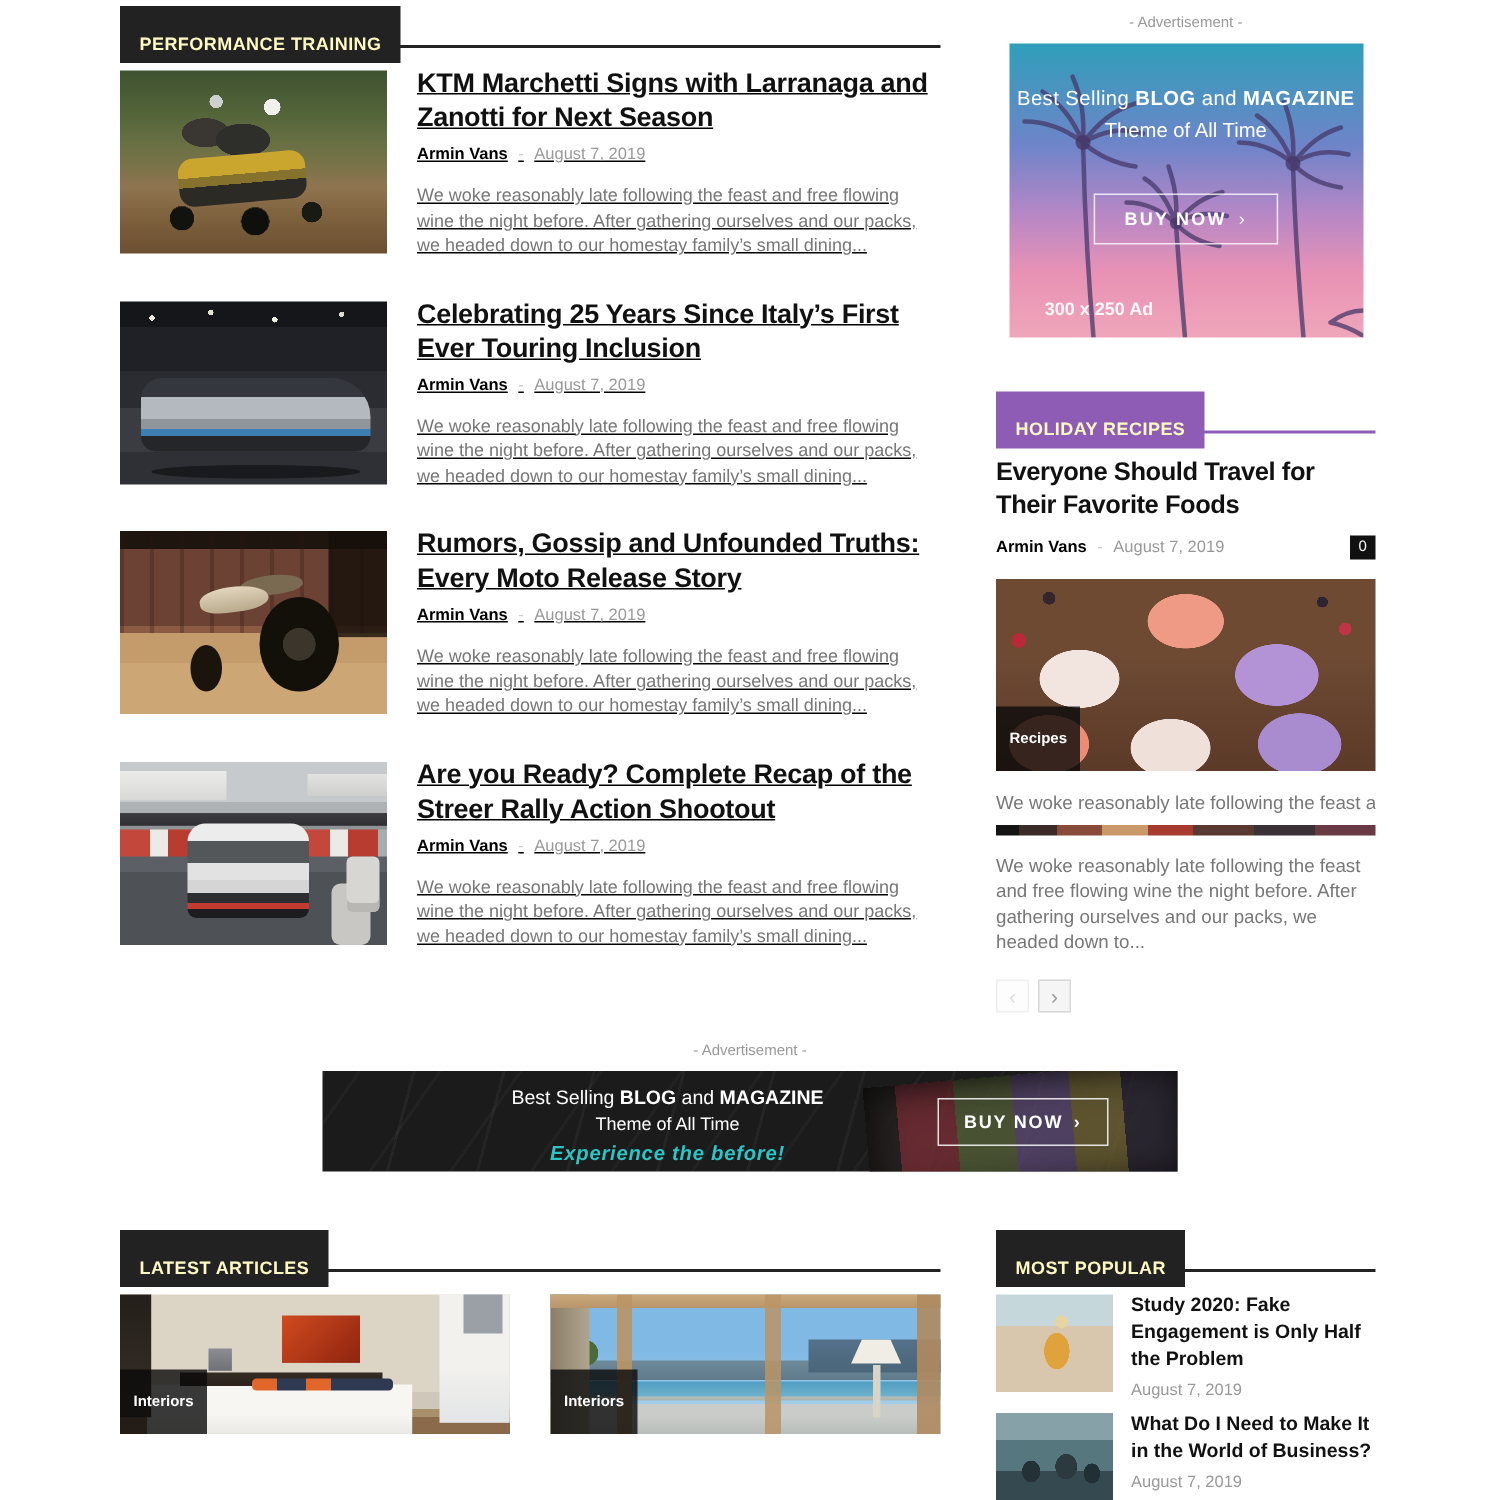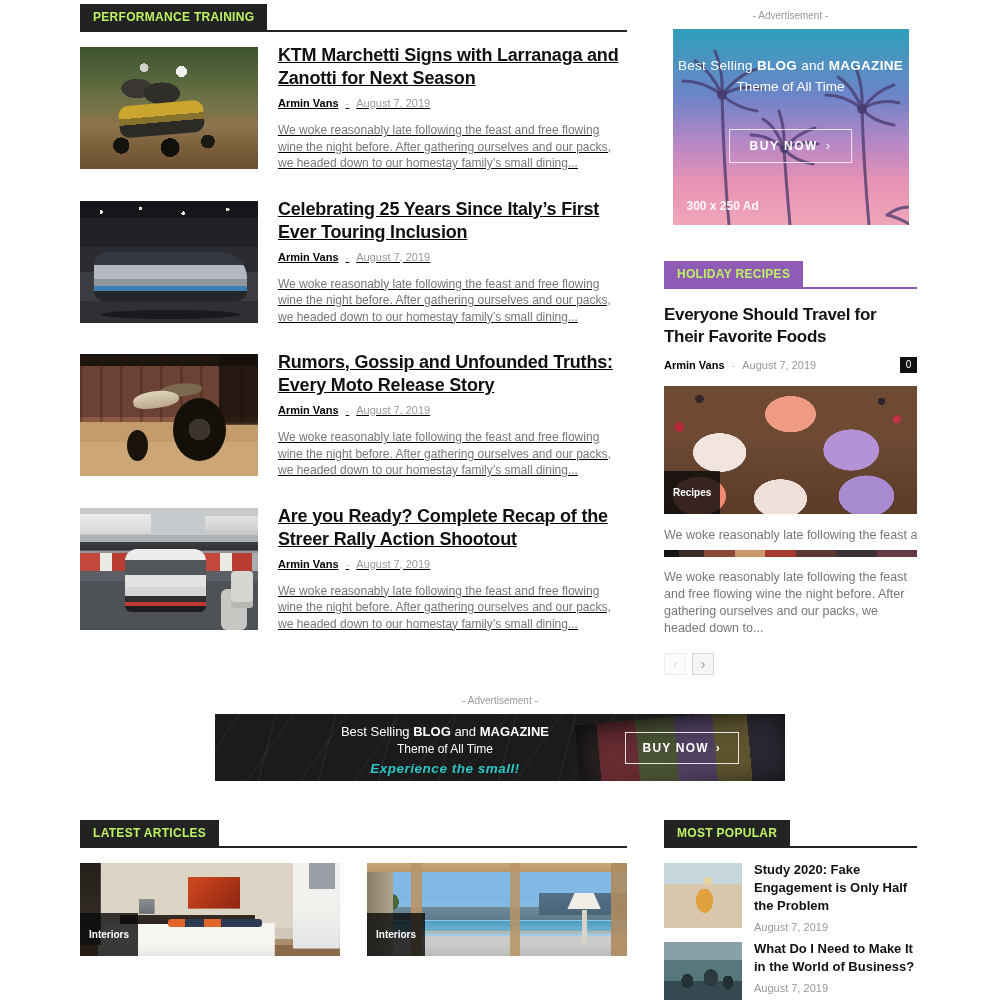--- a/index.html
+++ b/index.html
@@ -5,22 +5,22 @@
   html,body{margin:0;padding:0;background:#fff;}
   body{width:1000px;height:1000px;overflow:hidden;font-family:"Liberation Sans",sans-serif;position:relative;-webkit-font-smoothing:antialiased;}
   .page{width:1000px;height:1000px;overflow:hidden;position:relative;background:#fff;}
   .row{display:flex;gap:37px;padding:0 83px 0 80px;}
   .row-top{padding-top:4px;}
   .main-col{width:547px;flex:0 0 547px;}
   .side-col{width:253px;flex:0 0 253px;}
 
   
   .sec-head{border-bottom:2px solid #222;height:26px;margin-bottom:15px;line-height:0;}
-  .sec-box{display:inline-block;box-sizing:border-box;height:26px;background:#222;color:#bef264;
-           font-size:12px;font-weight:bold;letter-spacing:.3px;padding:7px 13px;line-height:12px;cursor:pointer;}
+  .sec-box{display:inline-block;box-sizing:border-box;height:26px;background:#222;color:#fef9c3;
+           font-size:12px;font-weight:bold;letter-spacing:.3px;padding:19px 13px;line-height:12px;cursor:pointer;}
   .sec-head.purple{border-color:#8e5cb5;}
   .sec-head.purple .sec-box{background:#8e5cb5;}
 
   
   .post{display:flex;gap:20px;margin-bottom:29px;}
   .thumb{width:178px;height:122px;flex:0 0 178px;position:relative;overflow:hidden;cursor:pointer;display:block;background:#ccc;}
   .post-body{width:349px;text-decoration:underline;}
   .post h3{margin:-3px 0 7px;font-size:18px;line-height:23px;font-weight:600;color:#111;letter-spacing:-.2px;cursor:pointer;}
   .byline{font-size:11px;color:#999;margin-bottom:13px;display:flex;align-items:center;}
   .byline .author{color:#000;font-weight:bold;margin-right:7px;cursor:pointer;}
@@ -30,21 +30,21 @@
   
   .ad-label{text-align:center;font-size:10px;color:#999;margin:6px 0 8px;}
   .ad300{width:236px;height:196px;margin:0 auto 36px;position:relative;overflow:hidden;cursor:pointer;
          background:linear-gradient(180deg,#2f9fba 0%,#6f84c9 35%,#b687c6 58%,#e892b4 78%,#efa6ba 100%);}
   .ad300 svg{position:absolute;left:0;top:0;}
   .ad-l1{position:absolute;top:29px;width:100%;text-align:center;color:#fff;font-size:13.5px;letter-spacing:.3px;}
   .ad-l2{position:absolute;top:50px;width:100%;text-align:center;color:#fff;font-size:13.5px;}
   .ad-buy{position:absolute;top:100px;left:50%;transform:translateX(-50%);border:1px solid rgba(255,255,255,.8);
           color:#fff;font-size:12px;font-weight:bold;letter-spacing:1.5px;padding:9px 20px;white-space:nowrap;cursor:pointer;}
   .ad-buy .chev{margin-left:8px;font-weight:normal;}
-  .ad-size{position:absolute;left:14px;bottom:12px;color:rgba(255,255,255,.9);font-size:12px;font-weight:bold;}
+  .ad-size{position:absolute;left:24px;bottom:12px;color:rgba(255,255,255,.9);font-size:12px;font-weight:bold;}
 
   
   .side-title{font-size:17px;line-height:22px;font-weight:bold;color:#111;margin:0 0 9px;letter-spacing:-.3px;cursor:pointer;}
   .cbadge{margin-left:auto;background:#111;color:#fff;font-size:10px;width:17px;height:16px;line-height:16px;text-align:center;cursor:pointer;}
   .side-img{width:253px;height:128px;position:relative;overflow:hidden;margin:8px 0 12px;cursor:pointer;}
   .cat-tag{position:absolute;left:0;bottom:0;background:rgba(10,10,10,.8);color:#fff;font-size:10px;font-weight:bold;
            padding:16px 9px;cursor:pointer;}
   .slide-line{font-size:12.5px;line-height:18px;color:#777;white-space:nowrap;overflow:hidden;}
   .slide-strip{height:7px;margin:6px 0 12px;
       background:linear-gradient(90deg,#141414 0 6%,#3a2a28 6% 16%,#8a4a3a 16% 28%,#c9996a 28% 40%,#a83a30 40% 52%,#5a3a30 52% 68%,#3a3236 68% 84%,#6a3a44 84% 100%);}
@@ -307,21 +307,21 @@
   </div>
 
   <div class="banner-row">
     <div class="ad-label">- Advertisement -</div>
     <div class="banner">
       <div class="facets"></div>
       <div class="scr"></div>
       <div class="txt">
         <div class="t1"><span>Best Selling </span><b>BLOG</b><span> and </span><b>MAGAZINE</b></div>
         <div class="t2">Theme of All Time</div>
-        <div class="tagline">Experience the small!</div>
+        <div class="tagline">Experience the before!</div>
       </div>
       <div class="ad-buy2"><span>BUY NOW</span><span class="chev">›</span></div>
     </div>
   </div>
 
   <div class="row row-bottom">
 
     <div class="main-col">
       <div class="sec-head">
         <span class="sec-box">LATEST ARTICLES</span>

